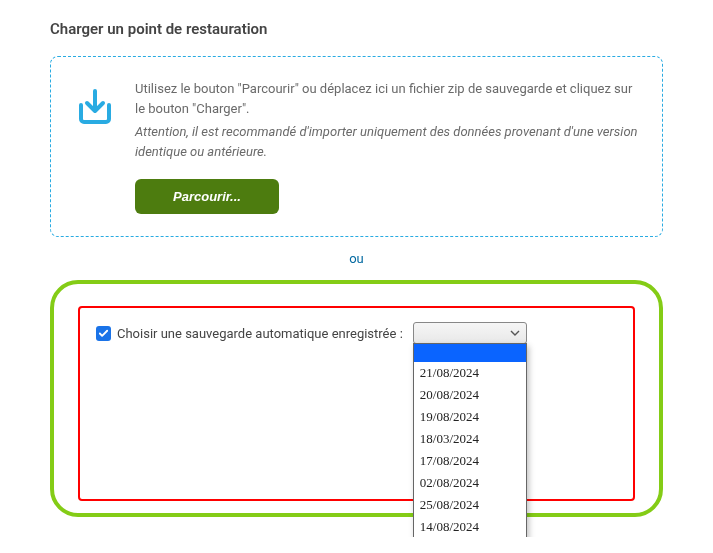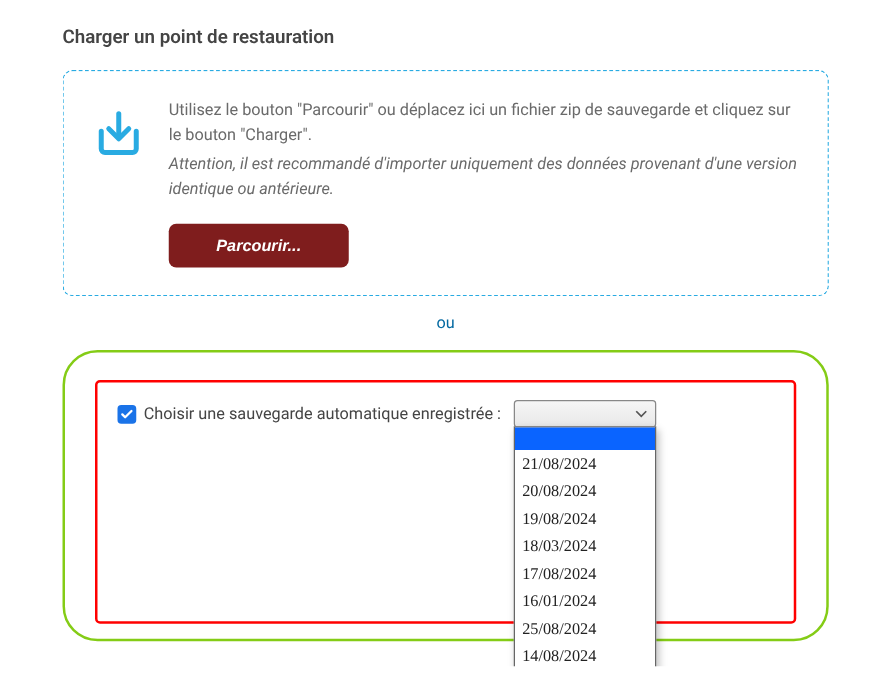--- a/index.html
+++ b/index.html
@@ -38,38 +38,38 @@
       margin-bottom: 4px;
     }
     .warn {
       color: #ff0000;
       font-style: italic;
       margin-top: 0;
       line-height: 1.5;
     }
     .browse-btn {
       margin-top: 14px;
-      background: #7f1d1d;
+      background: #4d7c0f;
       color: #fff;
       border: none;
       border-radius: 6px;
       padding: 10px 38px;
       font-size: 13px;
       font-weight: 600;
       font-style: italic;
       cursor: pointer;
     }
     .or {
       text-align: center;
       color: #0369a1;
       margin: 14px 0;
       font-size: 13px;
     }
     .choose-panel {
-      border: 2px solid #84cc16;
+      border: 4px solid #84cc16;
       border-radius: 28px;
       padding: 22px 24px 12px 24px;
       min-height: 56px;
       position: relative;
     }
     .highlight-box {
       border: 2px solid #ff0000;
       border-radius: 4px;
       padding: 14px 16px 8px 16px;
       min-height: 195px;
@@ -175,20 +175,20 @@
               </svg>
           </span>
         </div>
         <div class="dropdown" id="dropdown">
             <div class="opt selected"><span></span></div>
             <div class="opt"><span>21/08/2024</span></div>
             <div class="opt"><span>20/08/2024</span></div>
             <div class="opt"><span>19/08/2024</span></div>
             <div class="opt"><span>18/03/2024</span></div>
             <div class="opt"><span>17/08/2024</span></div>
-            <div class="opt"><span>16/01/2024</span></div>
+            <div class="opt"><span>02/08/2024</span></div>
             <div class="opt"><span>25/08/2024</span></div>
             <div class="opt"><span>14/08/2024</span></div>
           </div>
       </div>
     </div>
   </div>
 </div>
 
 </body></html>

